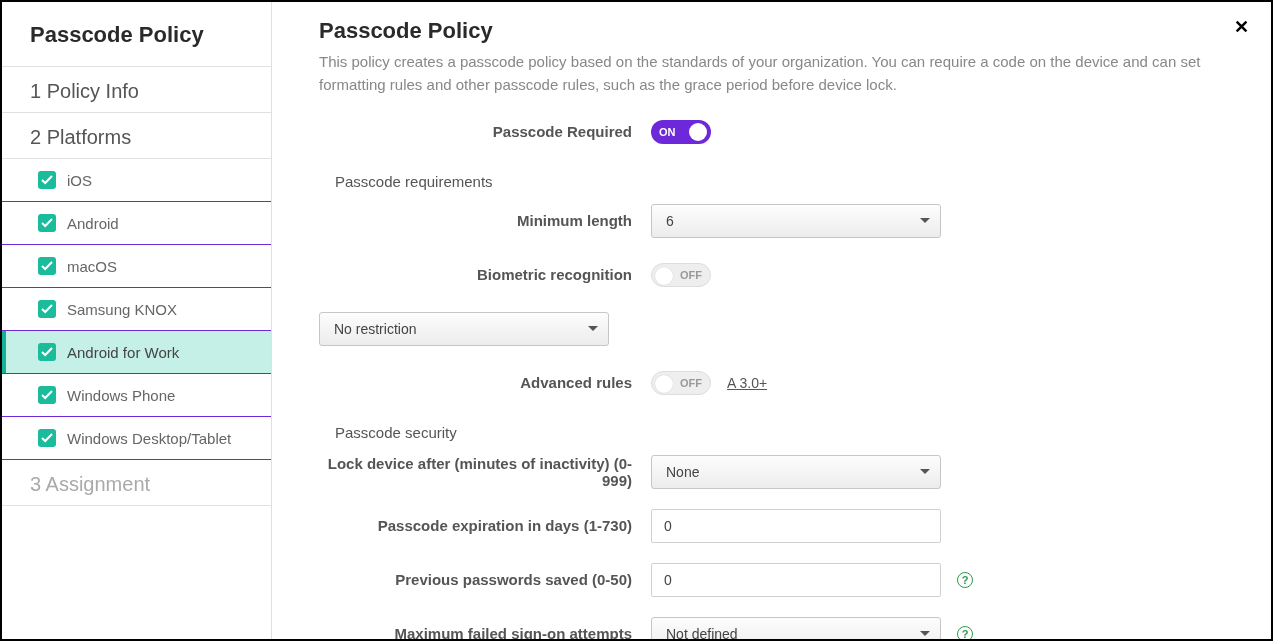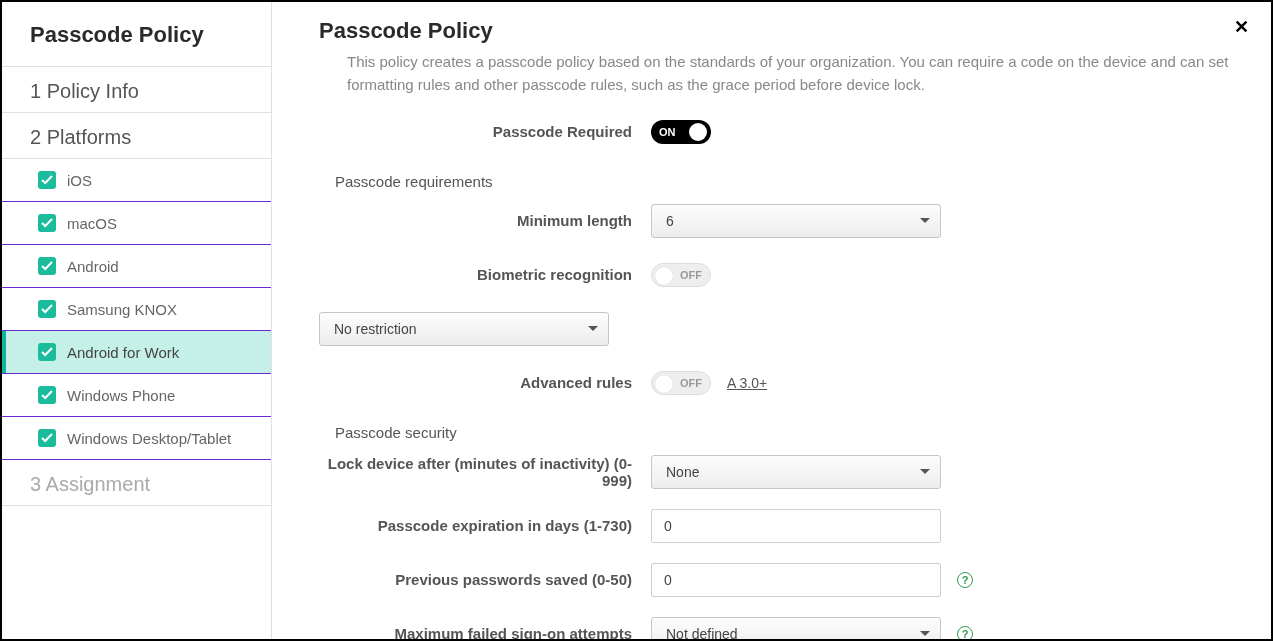--- a/index.html
+++ b/index.html
@@ -96,21 +96,20 @@
     font-weight: 700;
     color: #2a2a2a;
     margin-bottom: 6px;
   }
   .main-desc {
     font-size: 15px;
     color: #888;
     line-height: 1.55;
     max-width: 920px;
     margin-bottom: 18px;
-    margin-left: 28px;
   }
   .form-row {
     display: flex;
     align-items: center;
     margin-bottom: 20px;
     min-height: 34px;
   }
   .form-label {
     width: 332px;
     text-align: right;
@@ -135,21 +134,21 @@
     border-radius: 24px;
     position: relative;
     cursor: pointer;
     display: flex;
     align-items: center;
     font-size: 11px;
     font-weight: 600;
     padding: 0 8px;
   }
   .toggle.on {
-    background: #000000;
+    background: #6d28d9;
     color: #fff;
     justify-content: flex-start;
   }
   .toggle.off {
     background: #eee;
     border: 1px solid #ddd;
     color: #999;
     justify-content: flex-end;
   }
   .toggle .knob {
@@ -226,29 +225,29 @@
           </svg>
         </span>
       <span>iOS</span>
     </div>
     <div class="platform-item">
       <span class="check-icon">
           <svg viewBox="0 0 12 12">
             <path d="M1 6 L4.2 9 L11 2" stroke="#fff" stroke-width="2" fill="none"></path>
           </svg>
         </span>
+      <span>Android</span>
+    </div>
+    <div class="platform-item">
+      <span class="check-icon">
+          <svg viewBox="0 0 12 12">
+            <path d="M1 6 L4.2 9 L11 2" stroke="#fff" stroke-width="2" fill="none"></path>
+          </svg>
+        </span>
       <span>macOS</span>
-    </div>
-    <div class="platform-item">
-      <span class="check-icon">
-          <svg viewBox="0 0 12 12">
-            <path d="M1 6 L4.2 9 L11 2" stroke="#fff" stroke-width="2" fill="none"></path>
-          </svg>
-        </span>
-      <span>Android</span>
     </div>
     <div class="platform-item">
       <span class="check-icon">
           <svg viewBox="0 0 12 12">
             <path d="M1 6 L4.2 9 L11 2" stroke="#fff" stroke-width="2" fill="none"></path>
           </svg>
         </span>
       <span>Samsung KNOX</span>
     </div>
     <div class="platform-item active">

